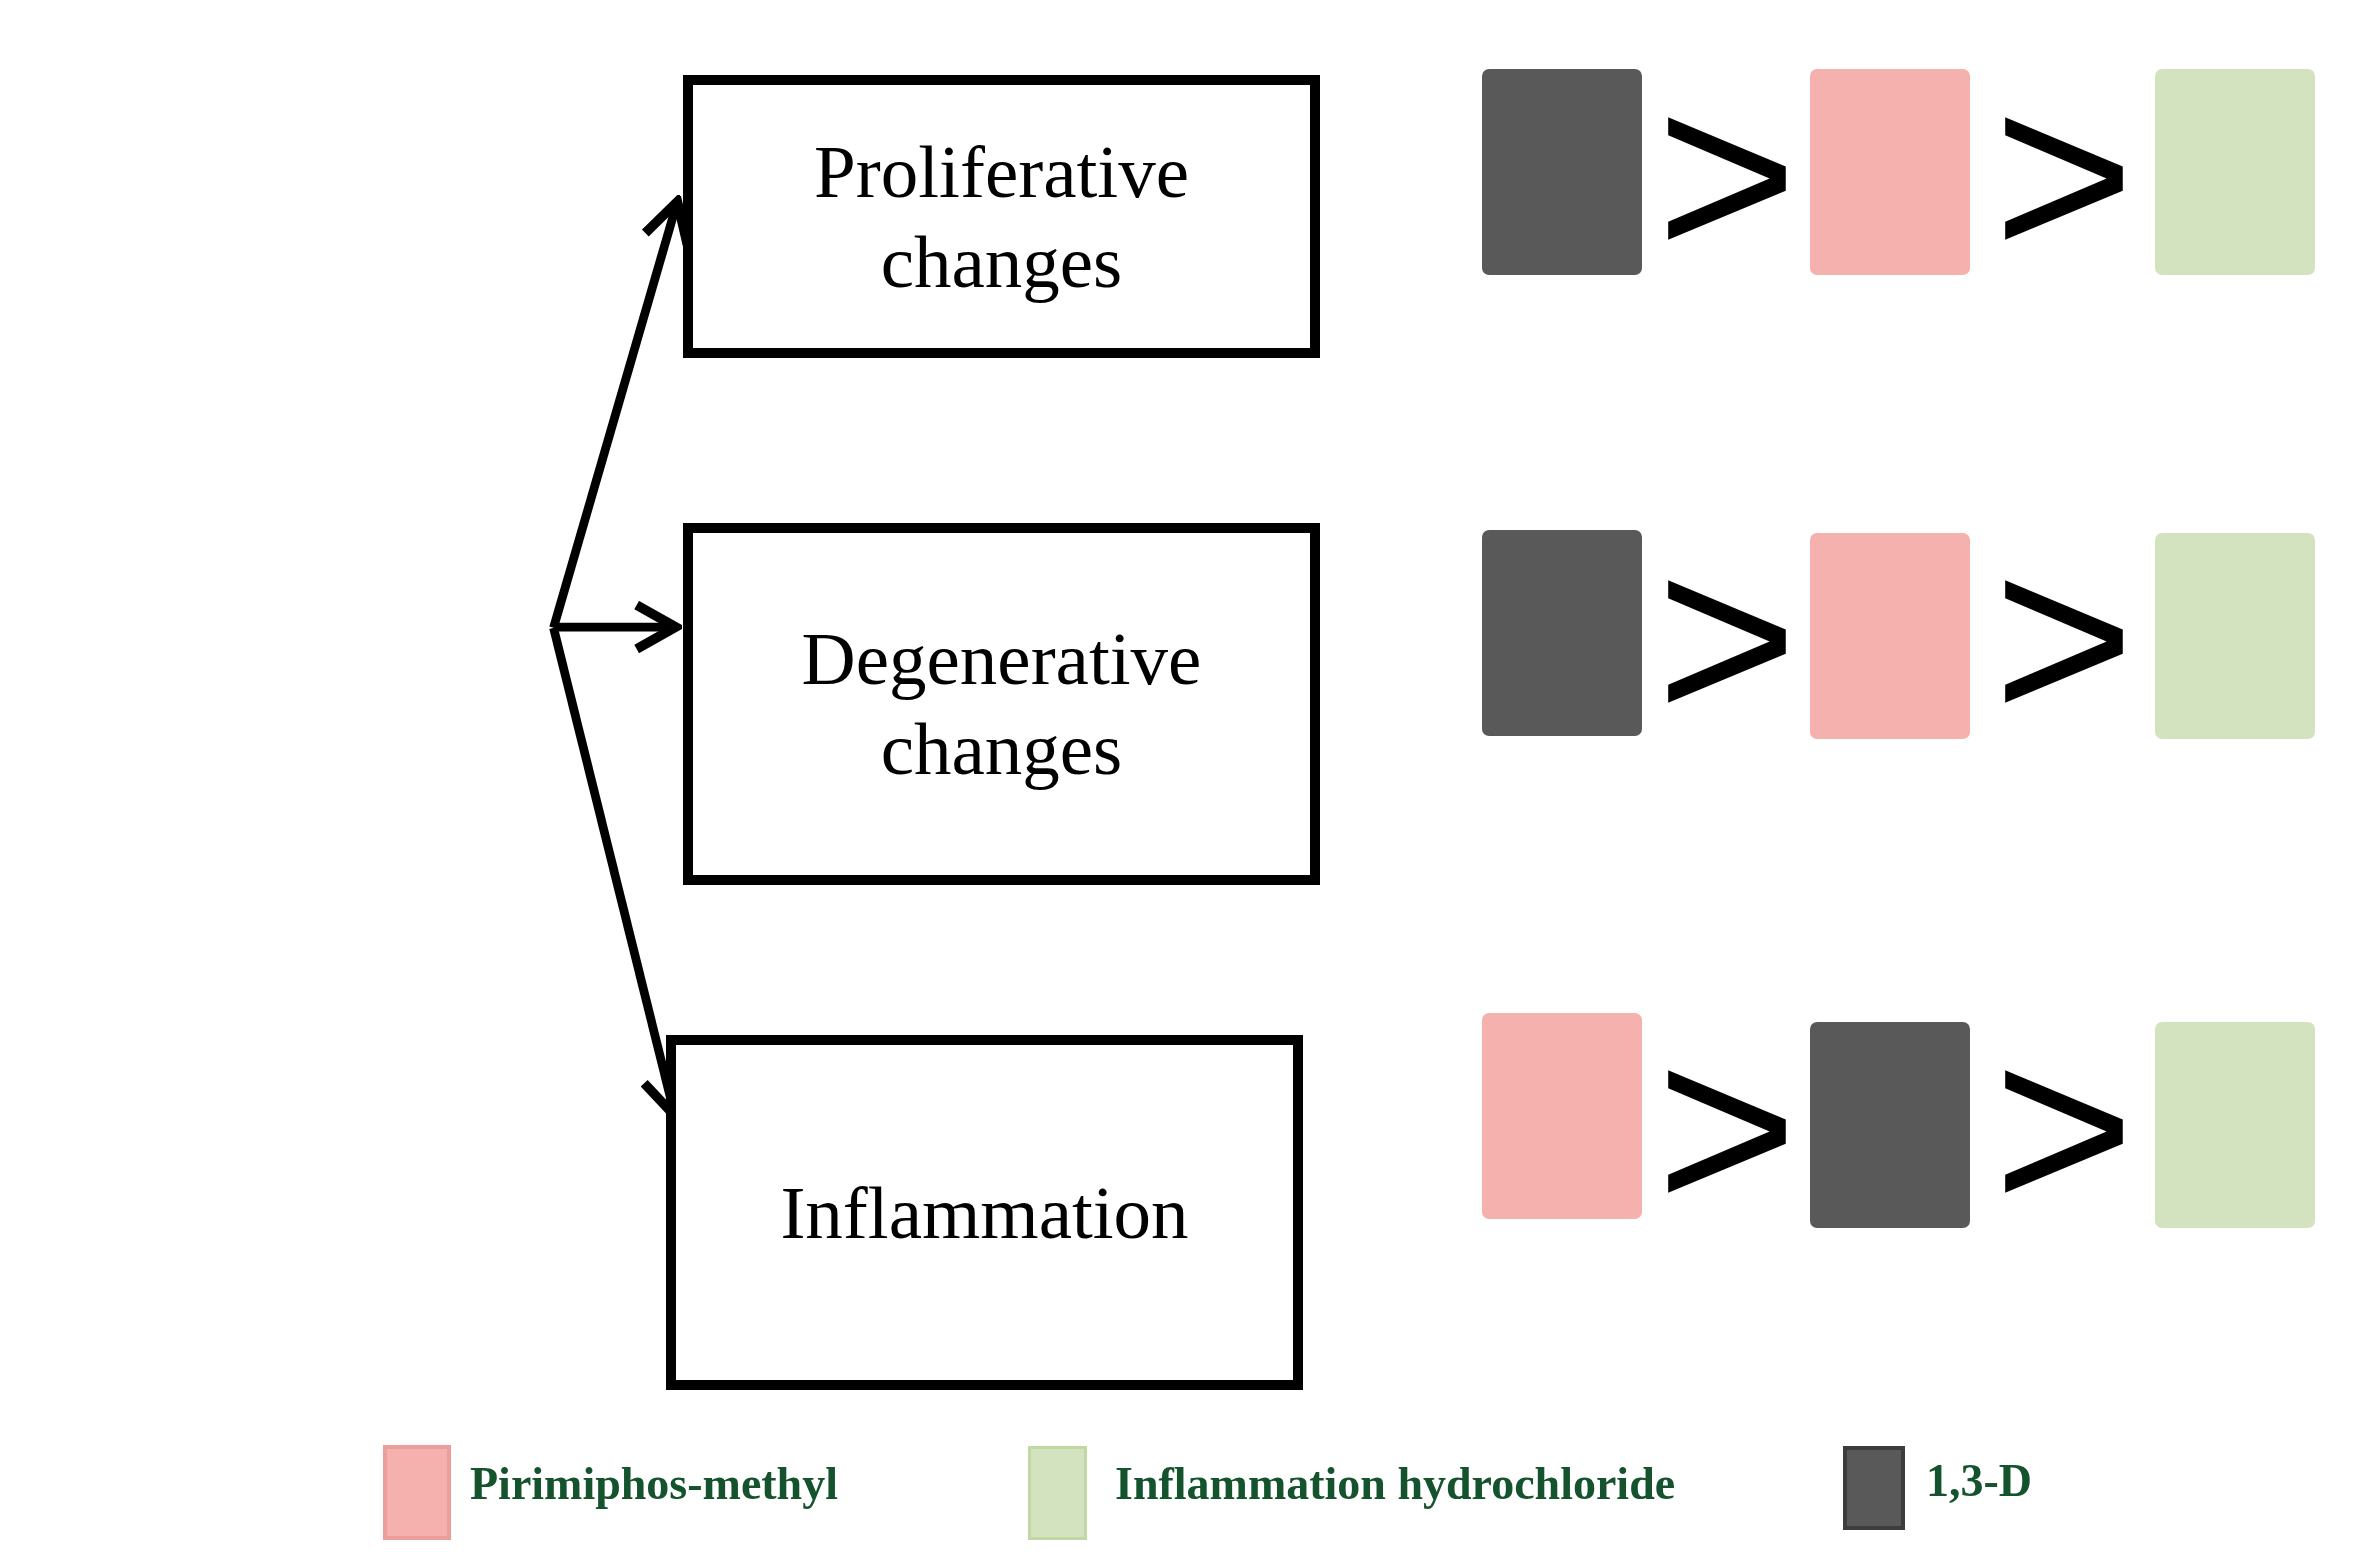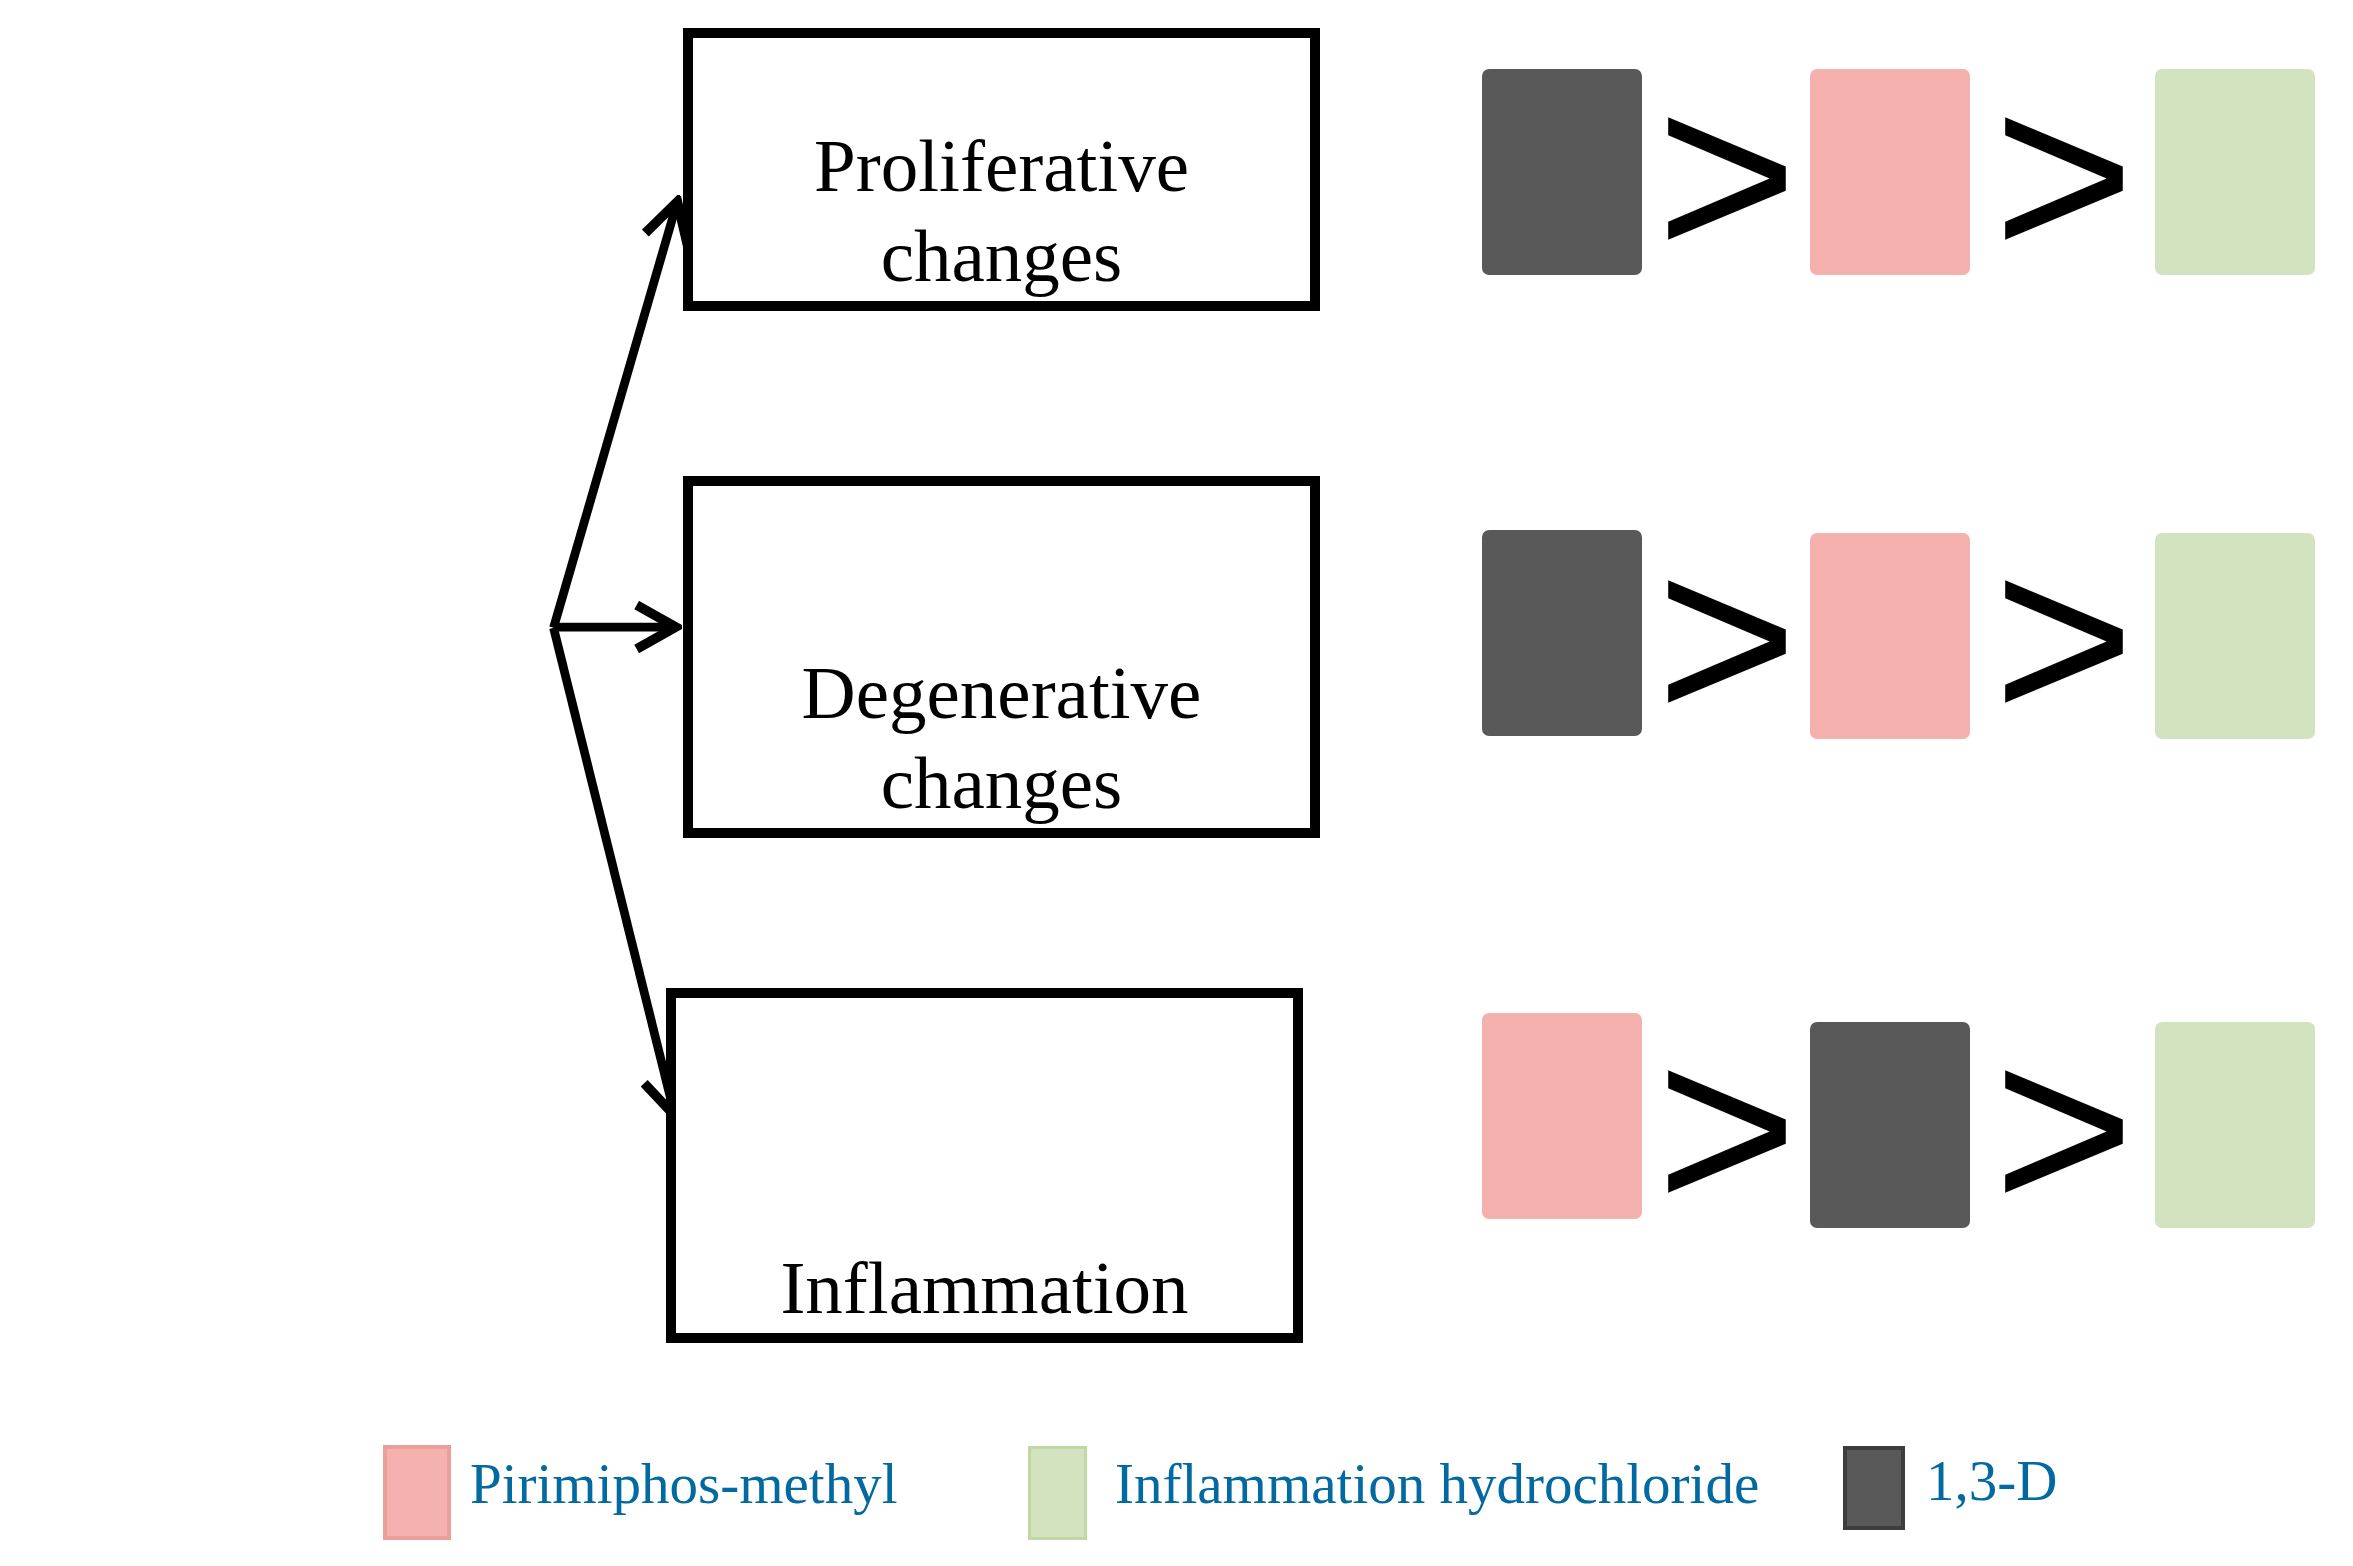--- a/index.html
+++ b/index.html
@@ -9,23 +9,23 @@
     width:2354px;height:1566px;
     background:#ffffff;
     font-family:"Liberation Serif", serif;
     overflow:hidden;
   }
   .node-box{
     position:absolute;
     box-sizing:border-box;
     border:10.3px solid #000;
     background:#fff;
-    display:flex;align-items:flex-end;justify-content:center;
+    display:flex;align-items:center;justify-content:center;
     text-align:center;
-    font-size:75px;line-height:1.2;color:#000;
+    font-size:75px;line-height:1.2;color:#000;margin-top:47px;
   }
   .node-label{padding:0 24px;}
   .chem-square{
     position:absolute;
     width:160px;height:206px;
     border-radius:7.1px;
     background:#ccc;
   }
   .gt{
     position:absolute;
@@ -36,24 +36,24 @@
     font-weight:400;
     color:#000;
     transform:translate(-50%,-50%);
   }
   .legend-swatch{
     position:absolute;
     box-sizing:border-box;
   }
   .legend-label{
     position:absolute;
-    font-weight:normal;
-    font-size:57px;
+    font-weight:bold;
+    font-size:46px;
     line-height:76px;
-    color:#0369a1;
+    color:#14532d;
     white-space:nowrap;
   }
   svg.arrows{position:absolute;left:0;top:0;}
 </style>
 </head>
 <body>
 
 <div id="canvas">
 
   <svg class="arrows" width="2354" height="1566" viewBox="0 0 2965 1973">

